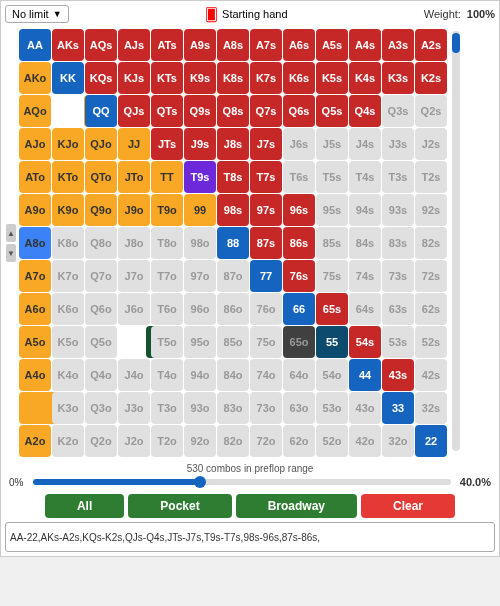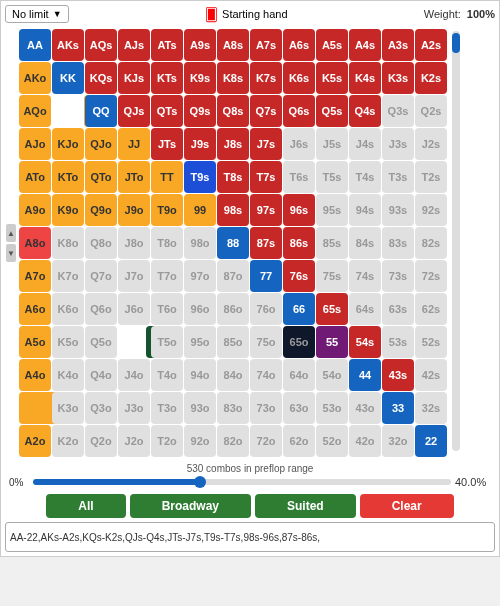--- a/index.html
+++ b/index.html
@@ -141,24 +141,24 @@
       height: 12px;
       background: #1565c0;
       border-radius: 50%;
       position: absolute;
       top: -3px;
       left: calc(40% - 6px);
       cursor: pointer;
     }
     .slider-pct {
       font-size: 11px;
-      font-weight: normal;
+      font-weight: bold;
       color: #333;
       min-width: 36px;
-      text-align: left;
+      text-align: right;
     }
     .slider-zero {
       font-size: 10px;
       color: #333;
       min-width: 20px;
     }
 
     
     .btn-row {
       display: flex;
@@ -291,42 +291,42 @@
         <div class="cell" style="background: rgb(224, 224, 224); color: rgb(153, 153, 153);">J6s</div>
         <div class="cell" style="background: rgb(224, 224, 224); color: rgb(153, 153, 153);">J5s</div>
         <div class="cell" style="background: rgb(224, 224, 224); color: rgb(153, 153, 153);">J4s</div>
         <div class="cell" style="background: rgb(224, 224, 224); color: rgb(153, 153, 153);">J3s</div>
         <div class="cell" style="background: rgb(224, 224, 224); color: rgb(153, 153, 153);">J2s</div>
         <div class="cell" style="background: rgb(249, 168, 37); color: rgb(51, 51, 51);">ATo</div>
         <div class="cell" style="background: rgb(249, 168, 37); color: rgb(51, 51, 51);">KTo</div>
         <div class="cell" style="background: rgb(249, 168, 37); color: rgb(51, 51, 51);">QTo</div>
         <div class="cell" style="background: rgb(249, 168, 37); color: rgb(51, 51, 51);">JTo</div>
         <div class="cell" style="background: rgb(249, 168, 37); color: rgb(51, 51, 51);">TT</div>
-        <div class="cell" style="background: #1d4ed8; color: rgb(255, 255, 255);">T9s</div>
+        <div class="cell" style="background: #6d28d9; color: rgb(255, 255, 255);">T9s</div>
         <div class="cell" style="background: rgb(198, 40, 40); color: rgb(255, 255, 255);">T8s</div>
         <div class="cell" style="background: rgb(198, 40, 40); color: rgb(255, 255, 255);">T7s</div>
         <div class="cell" style="background: rgb(224, 224, 224); color: rgb(153, 153, 153);">T6s</div>
         <div class="cell" style="background: rgb(224, 224, 224); color: rgb(153, 153, 153);">T5s</div>
         <div class="cell" style="background: rgb(224, 224, 224); color: rgb(153, 153, 153);">T4s</div>
         <div class="cell" style="background: rgb(224, 224, 224); color: rgb(153, 153, 153);">T3s</div>
         <div class="cell" style="background: rgb(224, 224, 224); color: rgb(153, 153, 153);">T2s</div>
         <div class="cell" style="background: rgb(249, 168, 37); color: rgb(51, 51, 51);">A9o</div>
         <div class="cell" style="background: rgb(249, 168, 37); color: rgb(51, 51, 51);">K9o</div>
         <div class="cell" style="background: rgb(249, 168, 37); color: rgb(51, 51, 51);">Q9o</div>
         <div class="cell" style="background: rgb(249, 168, 37); color: rgb(51, 51, 51);">J9o</div>
         <div class="cell" style="background: rgb(249, 168, 37); color: rgb(51, 51, 51);">T9o</div>
         <div class="cell" style="background: rgb(249, 168, 37); color: rgb(51, 51, 51);">99</div>
         <div class="cell" style="background: rgb(198, 40, 40); color: rgb(255, 255, 255);">98s</div>
         <div class="cell" style="background: rgb(198, 40, 40); color: rgb(255, 255, 255);">97s</div>
         <div class="cell" style="background: rgb(198, 40, 40); color: rgb(255, 255, 255);">96s</div>
         <div class="cell" style="background: rgb(224, 224, 224); color: rgb(153, 153, 153);">95s</div>
         <div class="cell" style="background: rgb(224, 224, 224); color: rgb(153, 153, 153);">94s</div>
         <div class="cell" style="background: rgb(224, 224, 224); color: rgb(153, 153, 153);">93s</div>
         <div class="cell" style="background: rgb(224, 224, 224); color: rgb(153, 153, 153);">92s</div>
-        <div class="cell" style="background: #ef4444; color: rgb(51, 51, 51);">A8o</div>
+        <div class="cell" style="background: #3b82f6; color: rgb(51, 51, 51);">A8o</div>
         <div class="cell" style="background: rgb(224, 224, 224); color: rgb(153, 153, 153);">K8o</div>
         <div class="cell" style="background: rgb(224, 224, 224); color: rgb(153, 153, 153);">Q8o</div>
         <div class="cell" style="background: rgb(224, 224, 224); color: rgb(153, 153, 153);">J8o</div>
         <div class="cell" style="background: rgb(224, 224, 224); color: rgb(153, 153, 153);">T8o</div>
         <div class="cell" style="background: rgb(224, 224, 224); color: rgb(153, 153, 153);">98o</div>
         <div class="cell" style="background: rgb(21, 101, 192); color: rgb(255, 255, 255);">88</div>
         <div class="cell" style="background: rgb(198, 40, 40); color: rgb(255, 255, 255);">87s</div>
         <div class="cell" style="background: rgb(198, 40, 40); color: rgb(255, 255, 255);">86s</div>
         <div class="cell" style="background: rgb(224, 224, 224); color: rgb(153, 153, 153);">85s</div>
         <div class="cell" style="background: rgb(224, 224, 224); color: rgb(153, 153, 153);">84s</div>
@@ -359,22 +359,22 @@
         <div class="cell" style="background: rgb(224, 224, 224); color: rgb(153, 153, 153);">63s</div>
         <div class="cell" style="background: rgb(224, 224, 224); color: rgb(153, 153, 153);">62s</div>
         <div class="cell" style="background: rgb(249, 168, 37); color: rgb(51, 51, 51);">A5o</div>
         <div class="cell" style="background: rgb(224, 224, 224); color: rgb(153, 153, 153);">K5o</div>
         <div class="cell" style="background: rgb(224, 224, 224); color: rgb(153, 153, 153);">Q5o</div>
         <div class="cell" style="background: #14532d; color: rgb(153, 153, 153); margin-left: 28px;">J5o</div>
         <div class="cell" style="background: rgb(224, 224, 224); color: rgb(153, 153, 153);">T5o</div>
         <div class="cell" style="background: rgb(224, 224, 224); color: rgb(153, 153, 153);">95o</div>
         <div class="cell" style="background: rgb(224, 224, 224); color: rgb(153, 153, 153);">85o</div>
         <div class="cell" style="background: rgb(224, 224, 224); color: rgb(153, 153, 153);">75o</div>
-        <div class="cell" style="background: #0f172a; color: rgb(153, 153, 153);">65o</div>
-        <div class="cell" style="background: #701a75; color: rgb(255, 255, 255);">55</div>
+        <div class="cell" style="background: #404040; color: rgb(153, 153, 153);">65o</div>
+        <div class="cell" style="background: #0c4a6e; color: rgb(255, 255, 255);">55</div>
         <div class="cell" style="background: rgb(198, 40, 40); color: rgb(255, 255, 255);">54s</div>
         <div class="cell" style="background: rgb(224, 224, 224); color: rgb(153, 153, 153);">53s</div>
         <div class="cell" style="background: rgb(224, 224, 224); color: rgb(153, 153, 153);">52s</div>
         <div class="cell" style="background: rgb(249, 168, 37); color: rgb(51, 51, 51);">A4o</div>
         <div class="cell" style="background: rgb(224, 224, 224); color: rgb(153, 153, 153);">K4o</div>
         <div class="cell" style="background: rgb(224, 224, 224); color: rgb(153, 153, 153);">Q4o</div>
         <div class="cell" style="background: rgb(224, 224, 224); color: rgb(153, 153, 153);">J4o</div>
         <div class="cell" style="background: rgb(224, 224, 224); color: rgb(153, 153, 153);">T4o</div>
         <div class="cell" style="background: rgb(224, 224, 224); color: rgb(153, 153, 153);">94o</div>
         <div class="cell" style="background: rgb(224, 224, 224); color: rgb(153, 153, 153);">84o</div>
@@ -427,20 +427,20 @@
       <div class="slider-track">
         <div class="slider-thumb" style="left: calc(40% - 6px);"></div>
       </div>
       <span class="slider-pct">40.0%</span>
     </div>
   </div>
 
   
   <div class="btn-row">
     <button class="btn btn-green">All</button>
+    <button class="btn btn-green">Pocket</button>
     <button class="btn btn-green">Broadway</button>
-    <button class="btn btn-green">Suited</button>
     <button class="btn btn-clear">Clear</button>
   </div>
 
   
   <input type="text" class="range-text" value="AA-22,AKs-A2s,KQs-K2s,QJs-Q4s,JTs-J7s,T9s-T7s,98s-96s,87s-86s," style="">
 </div>
 
 </body></html>

